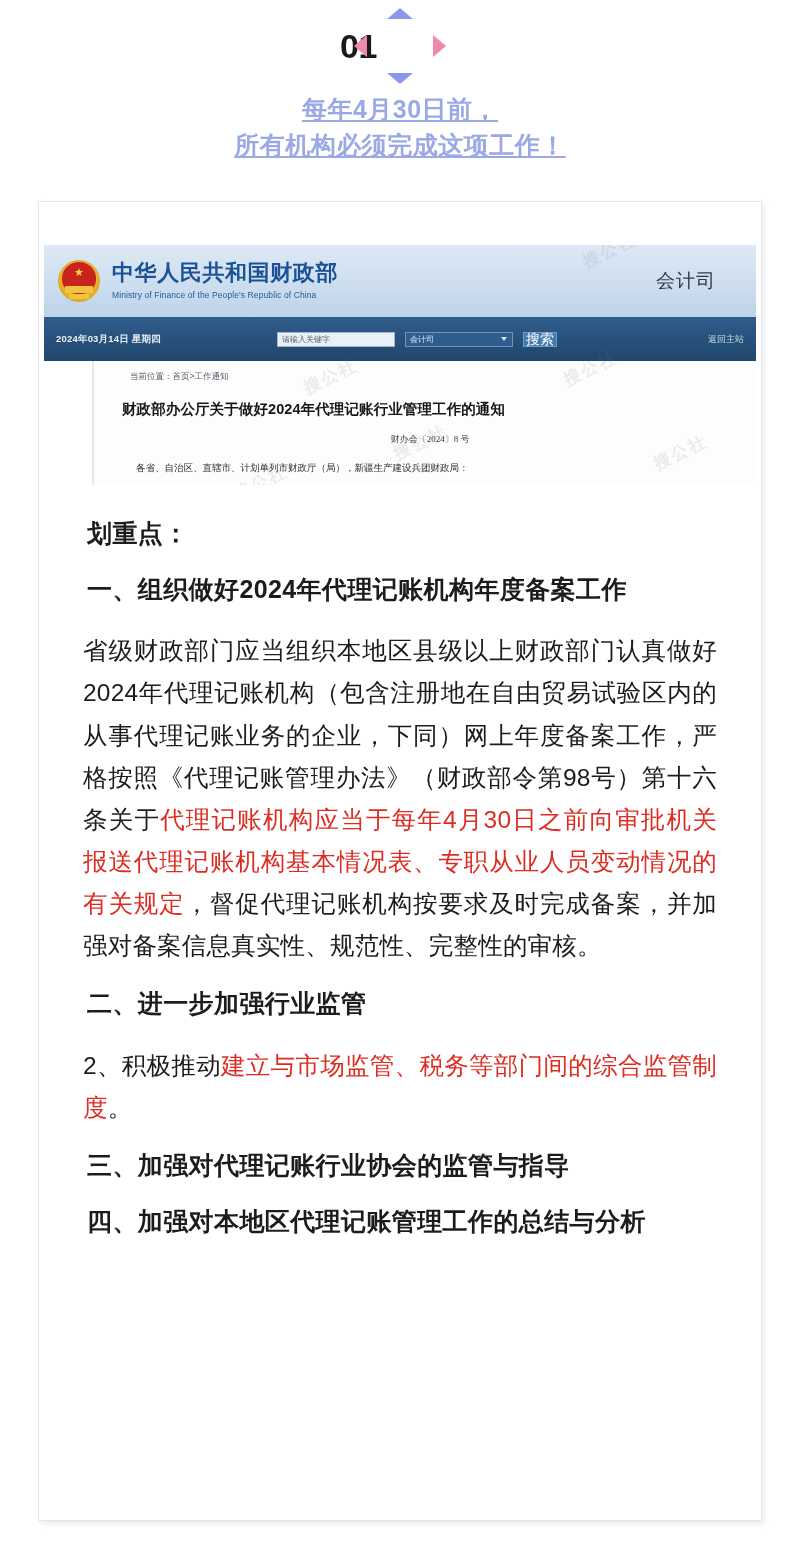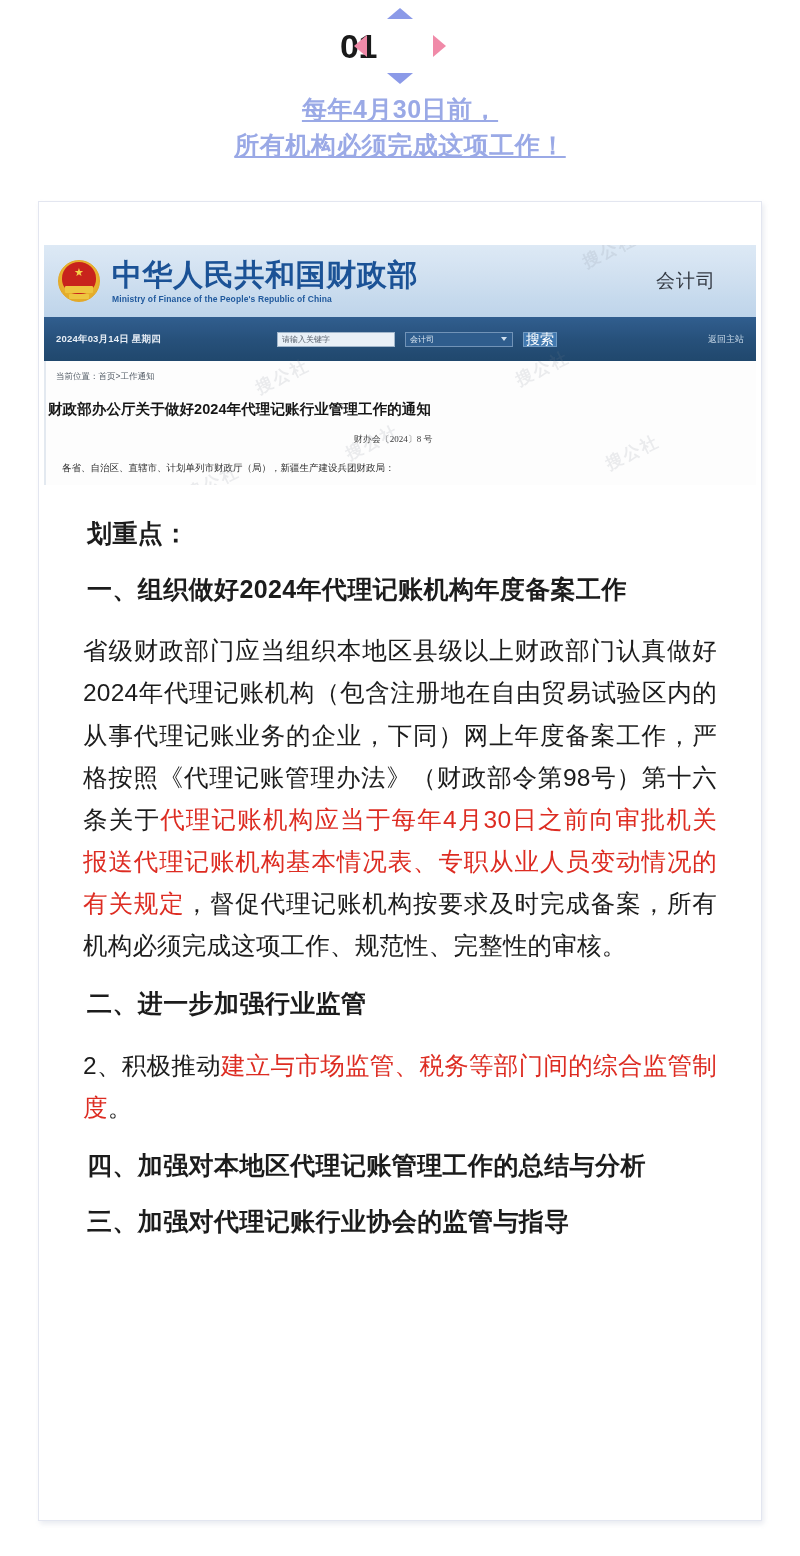--- a/index.html
+++ b/index.html
@@ -137,30 +137,31 @@
   }
   .emblem-bar2 {
     position: absolute;
     left: 13px; right: 13px; bottom: 5px;
     height: 5px;
     background: #f2c534;
     border-radius: 1px;
   }
   .gov-names { display: flex; flex-direction: column; justify-content: center; }
   .gov-cn {
-    font-size: 30px;
+    font-size: 22px;
     font-weight: 700;
     color: #17539c;
     letter-spacing: 0.6px;
     line-height: 1.15;
+    font-family: Liberation Mono, monospace;
   }
   .gov-en {
     font-size: 8.5px;
     color: #1d5ba4;
-    font-weight: 700;
+    font-weight: 400;
     letter-spacing: 0.1px;
     margin-top: 2px;
   }
   .gov-dept {
     margin-left: auto;
     font-size: 19px;
     color: #333a44;
     letter-spacing: 1px;
     padding-right: 22px;
   }
@@ -224,22 +225,23 @@
   }
   .nav-home {
     margin-left: auto;
     color: #c6d8ea;
     font-size: 9px;
     white-space: nowrap;
   }
 
   .gov-body {
     background: #fdfdfd;
-    padding: 10px 18px 4px 4px;
-    position: relative;
+    padding: 10px 18px 4px 30px;
+    position: relative;
+    margin-left: 48px;
   }
   .crumb {
     font-size: 8.5px;
     color: #555e69;
     padding-left: 8px;
     padding-bottom: 8px;
   }
   .doc-title {
     text-align: left;
     font-size: 14.5px;
@@ -365,25 +367,25 @@
       <div class="wm" style="left:140px; top:110px;">搜公社</div>
     </div>
   </div>
 
   <div class="article">
 
     <div class="h-strong first">划重点：</div>
 
     <div class="h-strong">一、组织做好2024年代理记账机构年度备案工作</div>
 
-    <p class="para"><span>省级财政部门应当组织本地区县级以上财政部门认真做好2024年代理记账机构（包含注册地在自由贸易试验区内的从事代理记账业务的企业，下同）网上年度备案工作，严格按照《代理记账管理办法》（财政部令第98号）第十六条关于</span><span class="red">代理记账机构应当于每年4月30日之前向审批机关报送代理记账机构基本情况表、专职从业人员变动情况的有关规定</span><span>，督促代理记账机构按要求及时完成备案，所有机构必须完成这项工作、规范性、完整性的审核。</span></p>
+    <p class="para"><span>省级财政部门应当组织本地区县级以上财政部门认真做好2024年代理记账机构（包含注册地在自由贸易试验区内的从事代理记账业务的企业，下同）网上年度备案工作，严格按照《代理记账管理办法》（财政部令第98号）第十六条关于</span><span class="red">代理记账机构应当于每年4月30日之前向审批机关报送代理记账机构基本情况表、专职从业人员变动情况的有关规定</span><span>，督促代理记账机构按要求及时完成备案，并加强对备案信息真实性、规范性、完整性的审核。</span></p>
 
     <div class="h-strong">二、进一步加强行业监管</div>
 
 
     <p class="para"><span>2、积极推动</span><span class="red">建立与市场监管、税务等部门间的综合监管制度</span><span>。</span></p>
 
+    <div class="h-strong">三、加强对代理记账行业协会的监管与指导</div>
+
     <div class="h-strong">四、加强对本地区代理记账管理工作的总结与分析</div>
-
-    <div class="h-strong">三、加强对代理记账行业协会的监管与指导</div>
 
   </div>
 </div>
 
 </body></html>

